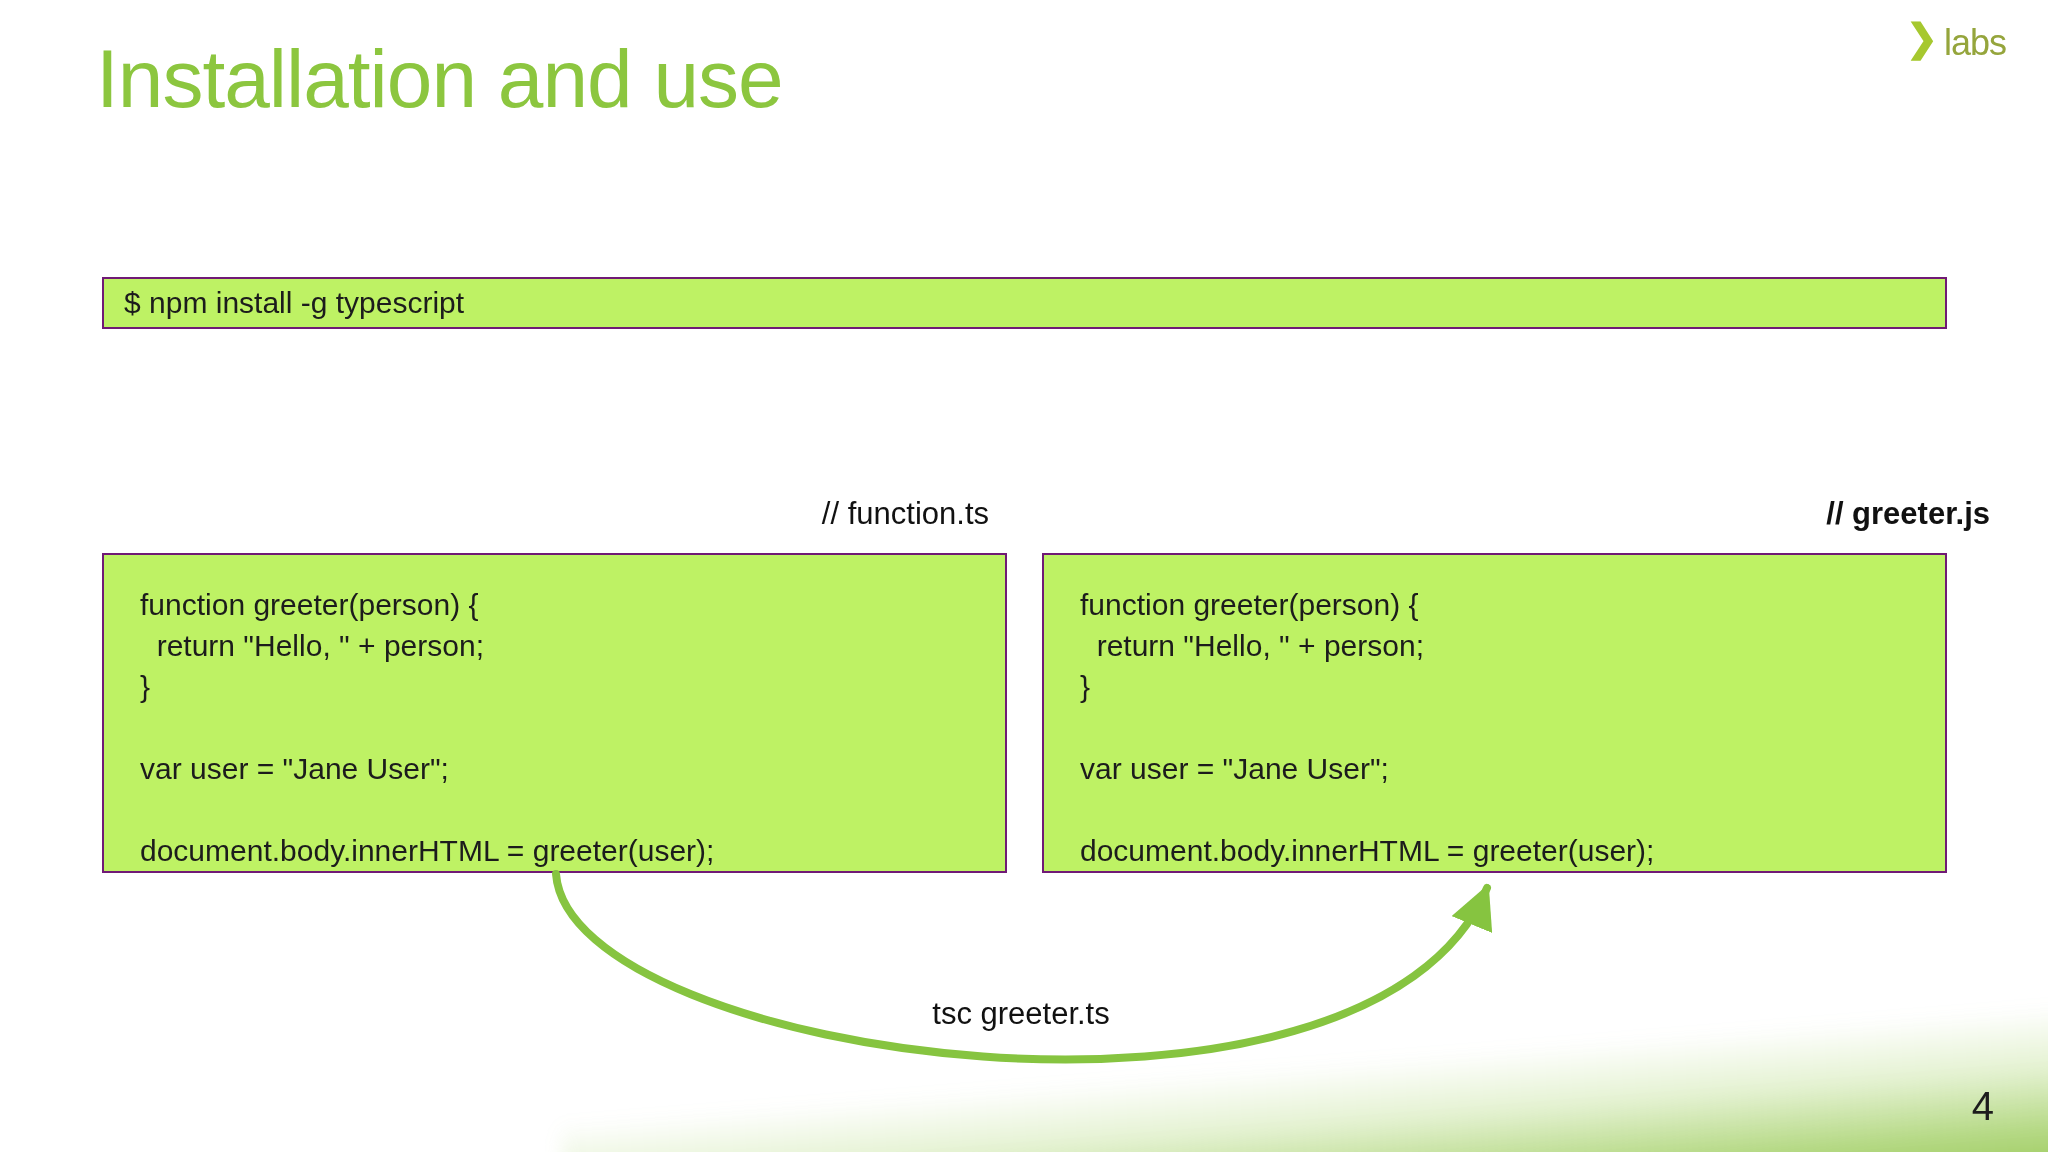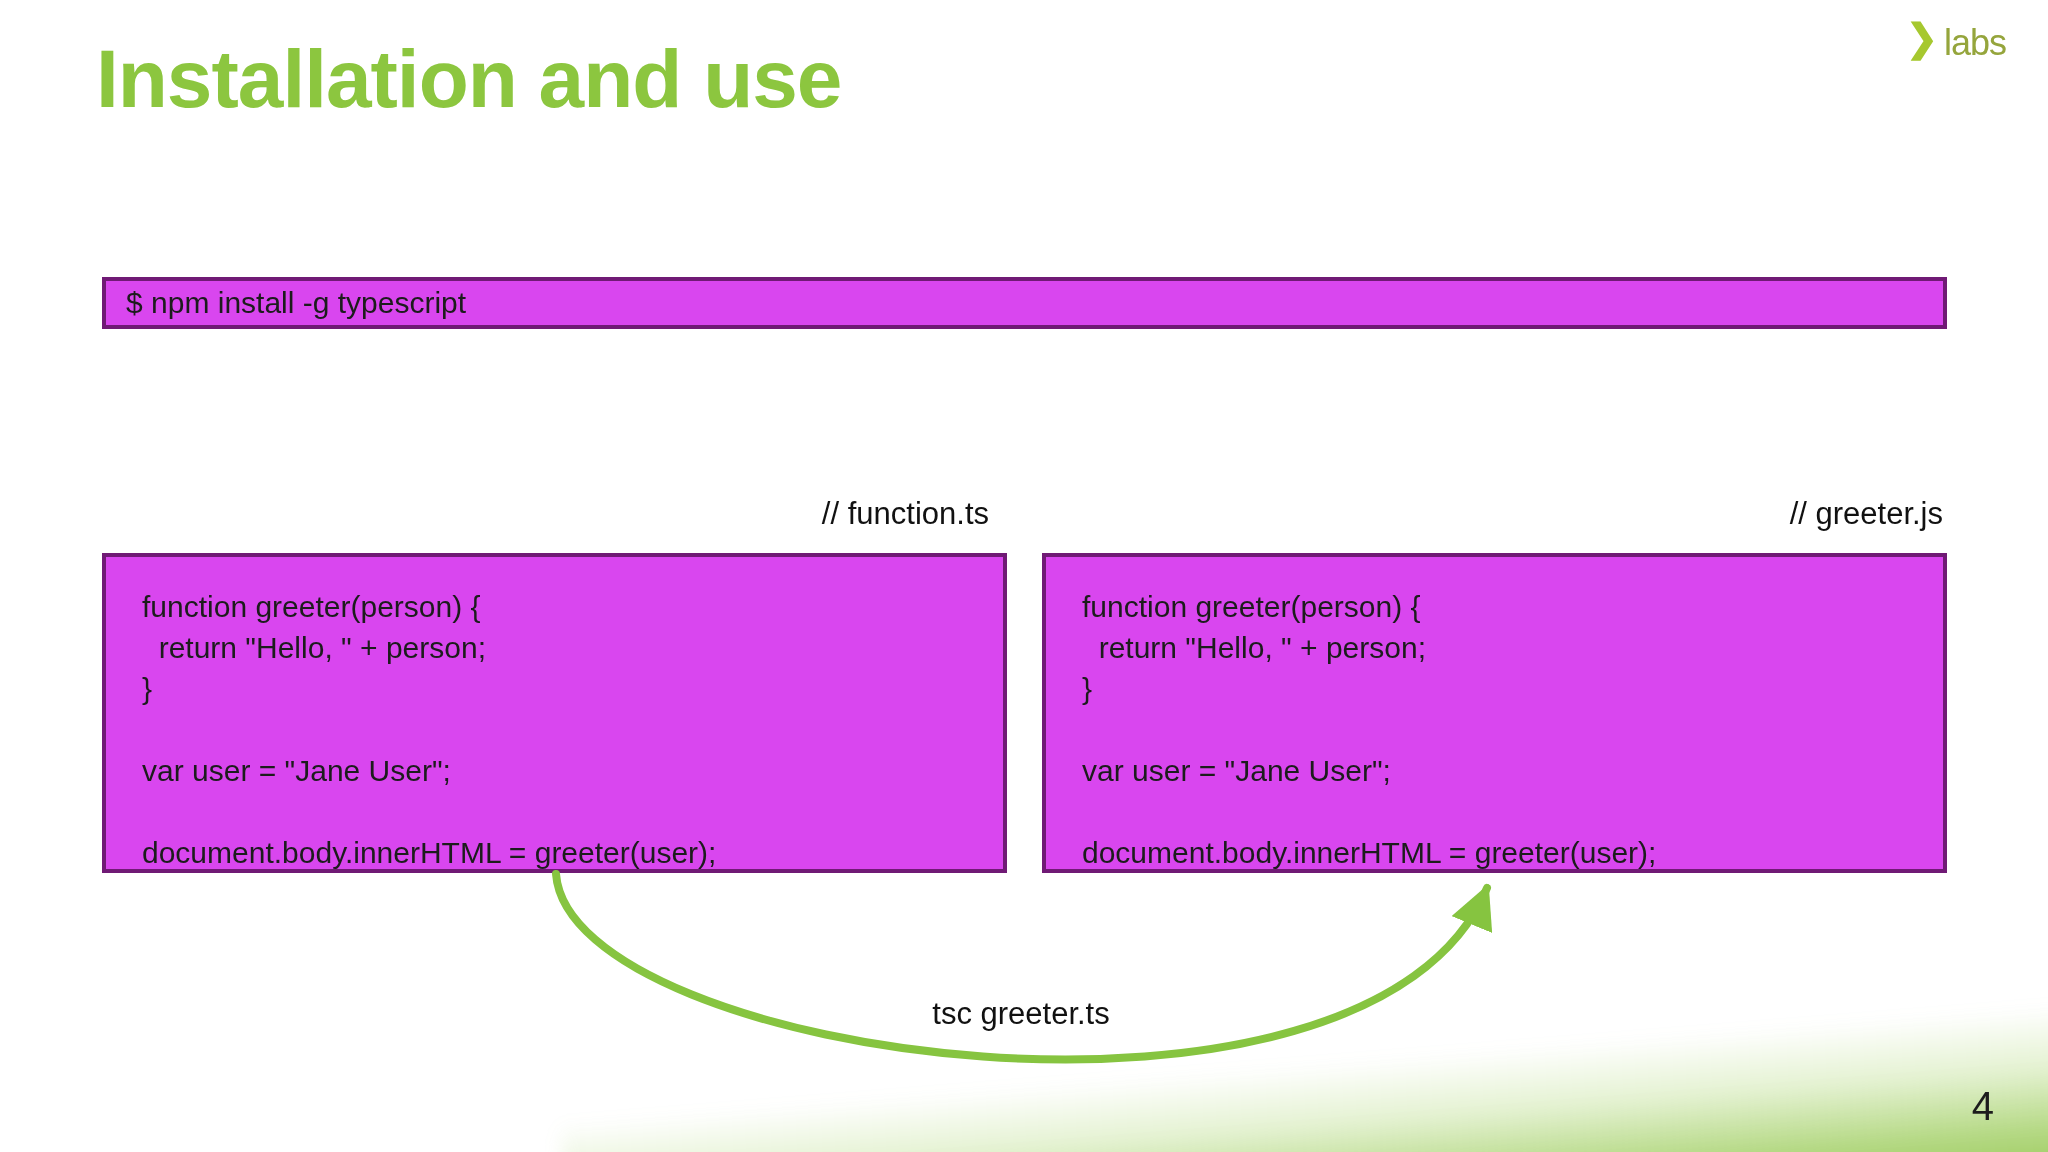--- a/index.html
+++ b/index.html
@@ -15,21 +15,20 @@
 
   
   .title {
     position: absolute;
     left: 96px;
     top: 34px;
     font-size: 82px;
     line-height: 1.1;
     color: #8cc63f;
     letter-spacing: -1px;
-    font-weight: bold;
   }
 
   
   .logo {
     position: absolute;
     top: 20px;
     right: 42px;
     display: flex;
     align-items: baseline;
   }
@@ -49,22 +48,22 @@
     top: -4px;
   }
   .logo-suffix {
     font-size: 36px;
     letter-spacing: -1px;
     color: #95a53c;
   }
 
   
   .graybox {
-    background: #d946ef;
-    border: 4px solid #701a75;
+    background: #bef264;
+    border: 2px solid #701a75;
     box-sizing: border-box;
   }
   .cmd-box {
     position: absolute;
     left: 102px;
     top: 277px;
     width: 1845px;
     height: 52px;
     display: flex;
     align-items: center;
@@ -77,21 +76,21 @@
     position: absolute;
     top: 496px;
     width: 905px;
     box-sizing: border-box;
     text-align: right;
     padding-right: 18px;
     font-size: 31px;
     color: #111;
   }
   .panel-label.ts { left: 102px; }
-  .panel-label.js { left: 1056px; }
+  .panel-label.js { left: 1103px; font-weight: bold; }
 
   
   .code-panel {
     position: absolute;
     top: 553px;
     width: 905px;
     height: 320px;
   }
   .code-panel.left  { left: 102px; }
   .code-panel.right { left: 1042px; }

